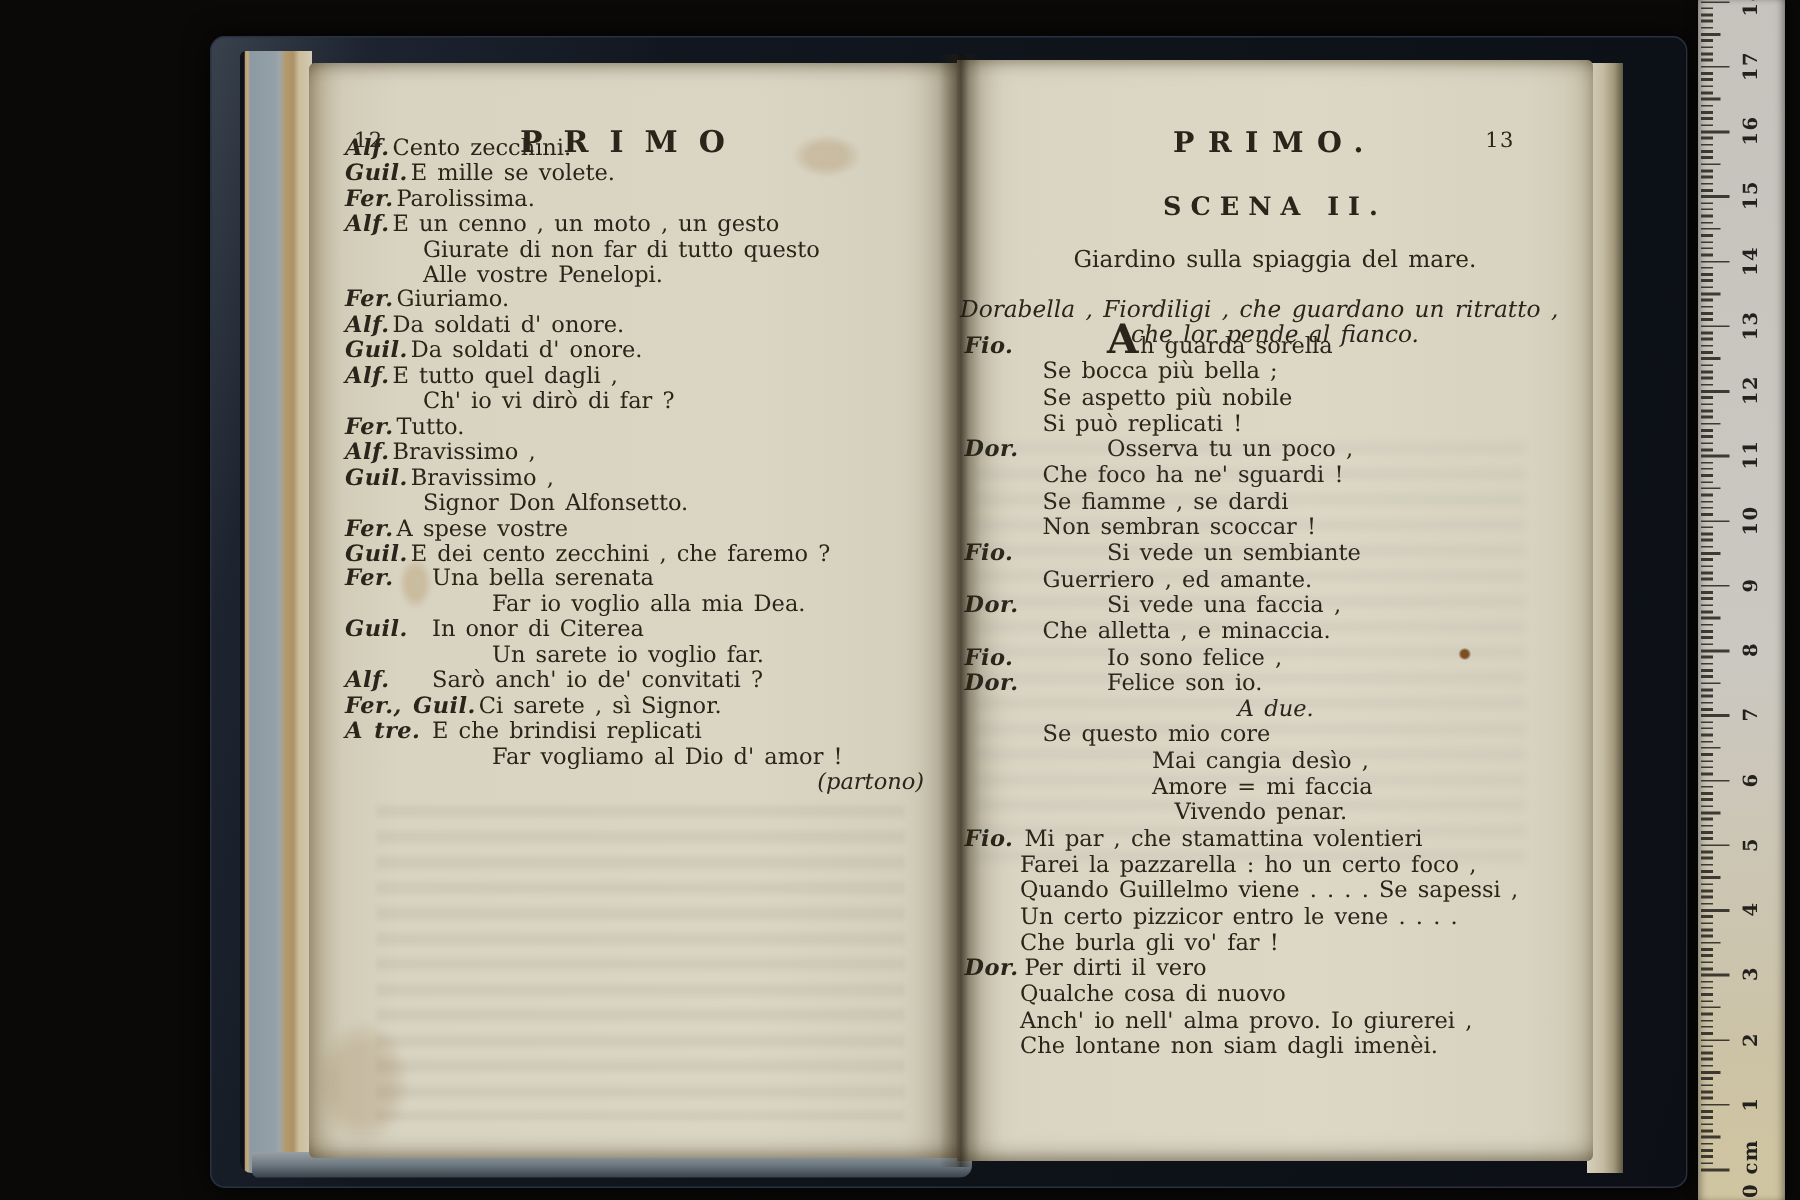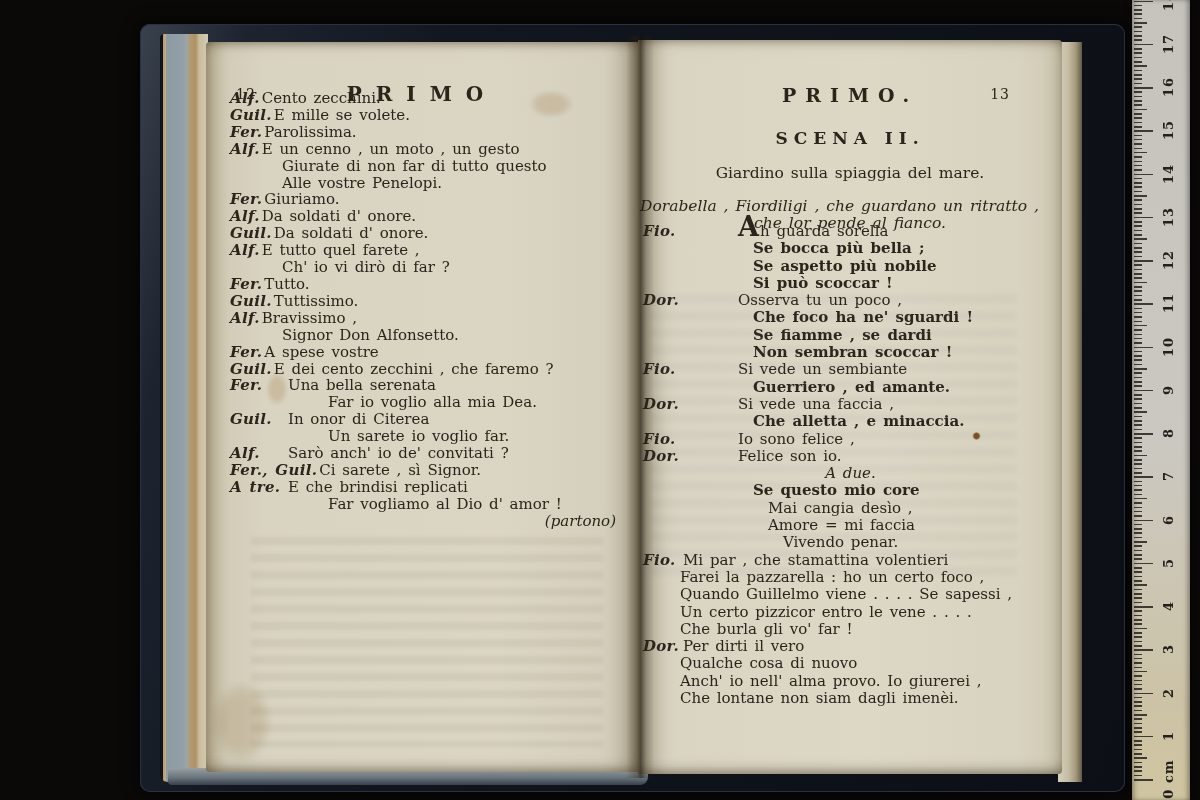--- a/index.html
+++ b/index.html
@@ -93,21 +93,21 @@
   .pbody-right{left:5px;right:4px;top:182px;font-size:15px;line-height:17.3px;}
   .line{white-space:nowrap;}
   .spk{font-style:italic;font-weight:bold;letter-spacing:0.3px;}
   .l0 .spk{margin-right:2px;}
   .l1{padding-left:52px;}
   .l2{padding-left:98px;}
   .tab .spk{display:inline-block;min-width:58px;}
   .right{text-align:right;padding-right:16px;}
   .it, .it .txt{font-style:italic;}
   .v0 .spk{display:inline-block;min-width:95px;}
-  .v1{padding-left:110px;font-weight:bold;}
+  .v1{padding-left:52px;}
   .v2{padding-left:125px;}
   .v3{padding-left:140px;}
   .center{text-align:center;}
   .p0 .spk{display:inline-block;min-width:40px;}
   .p1{padding-left:37px;}
   .dropcap{font-size:27px;font-weight:bold;line-height:10px;letter-spacing:1px;}
 
   
   .ghost{position:absolute;pointer-events:none;}
   .ghost-left{
@@ -163,25 +163,25 @@
       <div class="pbody pbody-left">
           <div class="line l0"><span class="spk">Alf.</span><span class="txt">Cento zecchini.</span></div>
           <div class="line l0"><span class="spk">Guil.</span><span class="txt">E mille se volete.</span></div>
           <div class="line l0"><span class="spk">Fer.</span><span class="txt">Parolissima.</span></div>
           <div class="line l0"><span class="spk">Alf.</span><span class="txt">E un cenno , un moto , un gesto</span></div>
           <div class="line l1"><span class="txt">Giurate di non far di tutto questo</span></div>
           <div class="line l1"><span class="txt">Alle vostre Penelopi.</span></div>
           <div class="line l0"><span class="spk">Fer.</span><span class="txt">Giuriamo.</span></div>
           <div class="line l0"><span class="spk">Alf.</span><span class="txt">Da soldati d' onore.</span></div>
           <div class="line l0"><span class="spk">Guil.</span><span class="txt">Da soldati d' onore.</span></div>
-          <div class="line l0"><span class="spk">Alf.</span><span class="txt">E tutto quel farete ,</span></div>
+          <div class="line l0"><span class="spk">Alf.</span><span class="txt">E tutto quel dagli ,</span></div>
           <div class="line l1"><span class="txt">Ch' io vi dirò di far ?</span></div>
           <div class="line l0"><span class="spk">Fer.</span><span class="txt">Tutto.</span></div>
-          <div class="line l0"><span class="spk">Guil.</span><span class="txt">Tuttissimo.</span></div>
           <div class="line l0"><span class="spk">Alf.</span><span class="txt">Bravissimo ,</span></div>
+          <div class="line l0"><span class="spk">Guil.</span><span class="txt">Bravissimo ,</span></div>
           <div class="line l1"><span class="txt">Signor Don Alfonsetto.</span></div>
           <div class="line l0"><span class="spk">Fer.</span><span class="txt">A spese vostre</span></div>
           <div class="line l0"><span class="spk">Guil.</span><span class="txt">E dei cento zecchini , che faremo ?</span></div>
           <div class="line tab"><span class="spk">Fer.</span><span class="txt">Una bella serenata</span></div>
           <div class="line l2"><span class="txt">Far io voglio alla mia Dea.</span></div>
           <div class="line tab"><span class="spk">Guil.</span><span class="txt">In onor di Citerea</span></div>
           <div class="line l2"><span class="txt">Un sarete io voglio far.</span></div>
           <div class="line tab"><span class="spk">Alf.</span><span class="txt">Sarò anch' io de' convitati ?</span></div>
           <div class="line l0"><span class="spk">Fer., Guil.</span><span class="txt">Ci sarete , sì Signor.</span></div>
           <div class="line tab"><span class="spk">A tre.</span><span class="txt">E che brindisi replicati</span></div>
@@ -202,21 +202,21 @@
       <div class="scena">SCENA II.</div>
       <div class="setting">Giardino sulla spiaggia del mare.</div>
       <div class="direction">
         <div class="dir1">Dorabella , Fiordiligi , che guardano un ritratto ,</div>
         <div class="dir2">che lor pende al fianco.</div>
       </div>
       <div class="pbody pbody-right">
           <div class="line v0"><span class="spk">Fio.</span><span class="dropcap">A</span><span class="txt">h guarda sorella</span></div>
           <div class="line v1"><span class="txt">Se bocca più bella ;</span></div>
           <div class="line v1"><span class="txt">Se aspetto più nobile</span></div>
-          <div class="line v1"><span class="txt">Si può scoccar !</span></div>
+          <div class="line v1"><span class="txt">Si può replicati !</span></div>
           <div class="line v0"><span class="spk">Dor.</span><span class="txt">Osserva tu un poco ,</span></div>
           <div class="line v1"><span class="txt">Che foco ha ne' sguardi !</span></div>
           <div class="line v1"><span class="txt">Se fiamme , se dardi</span></div>
           <div class="line v1"><span class="txt">Non sembran scoccar !</span></div>
           <div class="line v0"><span class="spk">Fio.</span><span class="txt">Si vede un sembiante</span></div>
           <div class="line v1"><span class="txt">Guerriero , ed amante.</span></div>
           <div class="line v0"><span class="spk">Dor.</span><span class="txt">Si vede una faccia ,</span></div>
           <div class="line v1"><span class="txt">Che alletta , e minaccia.</span></div>
           <div class="line v0"><span class="spk">Fio.</span><span class="txt">Io sono felice ,</span></div>
           <div class="line v0"><span class="spk">Dor.</span><span class="txt">Felice son io.</span></div>

